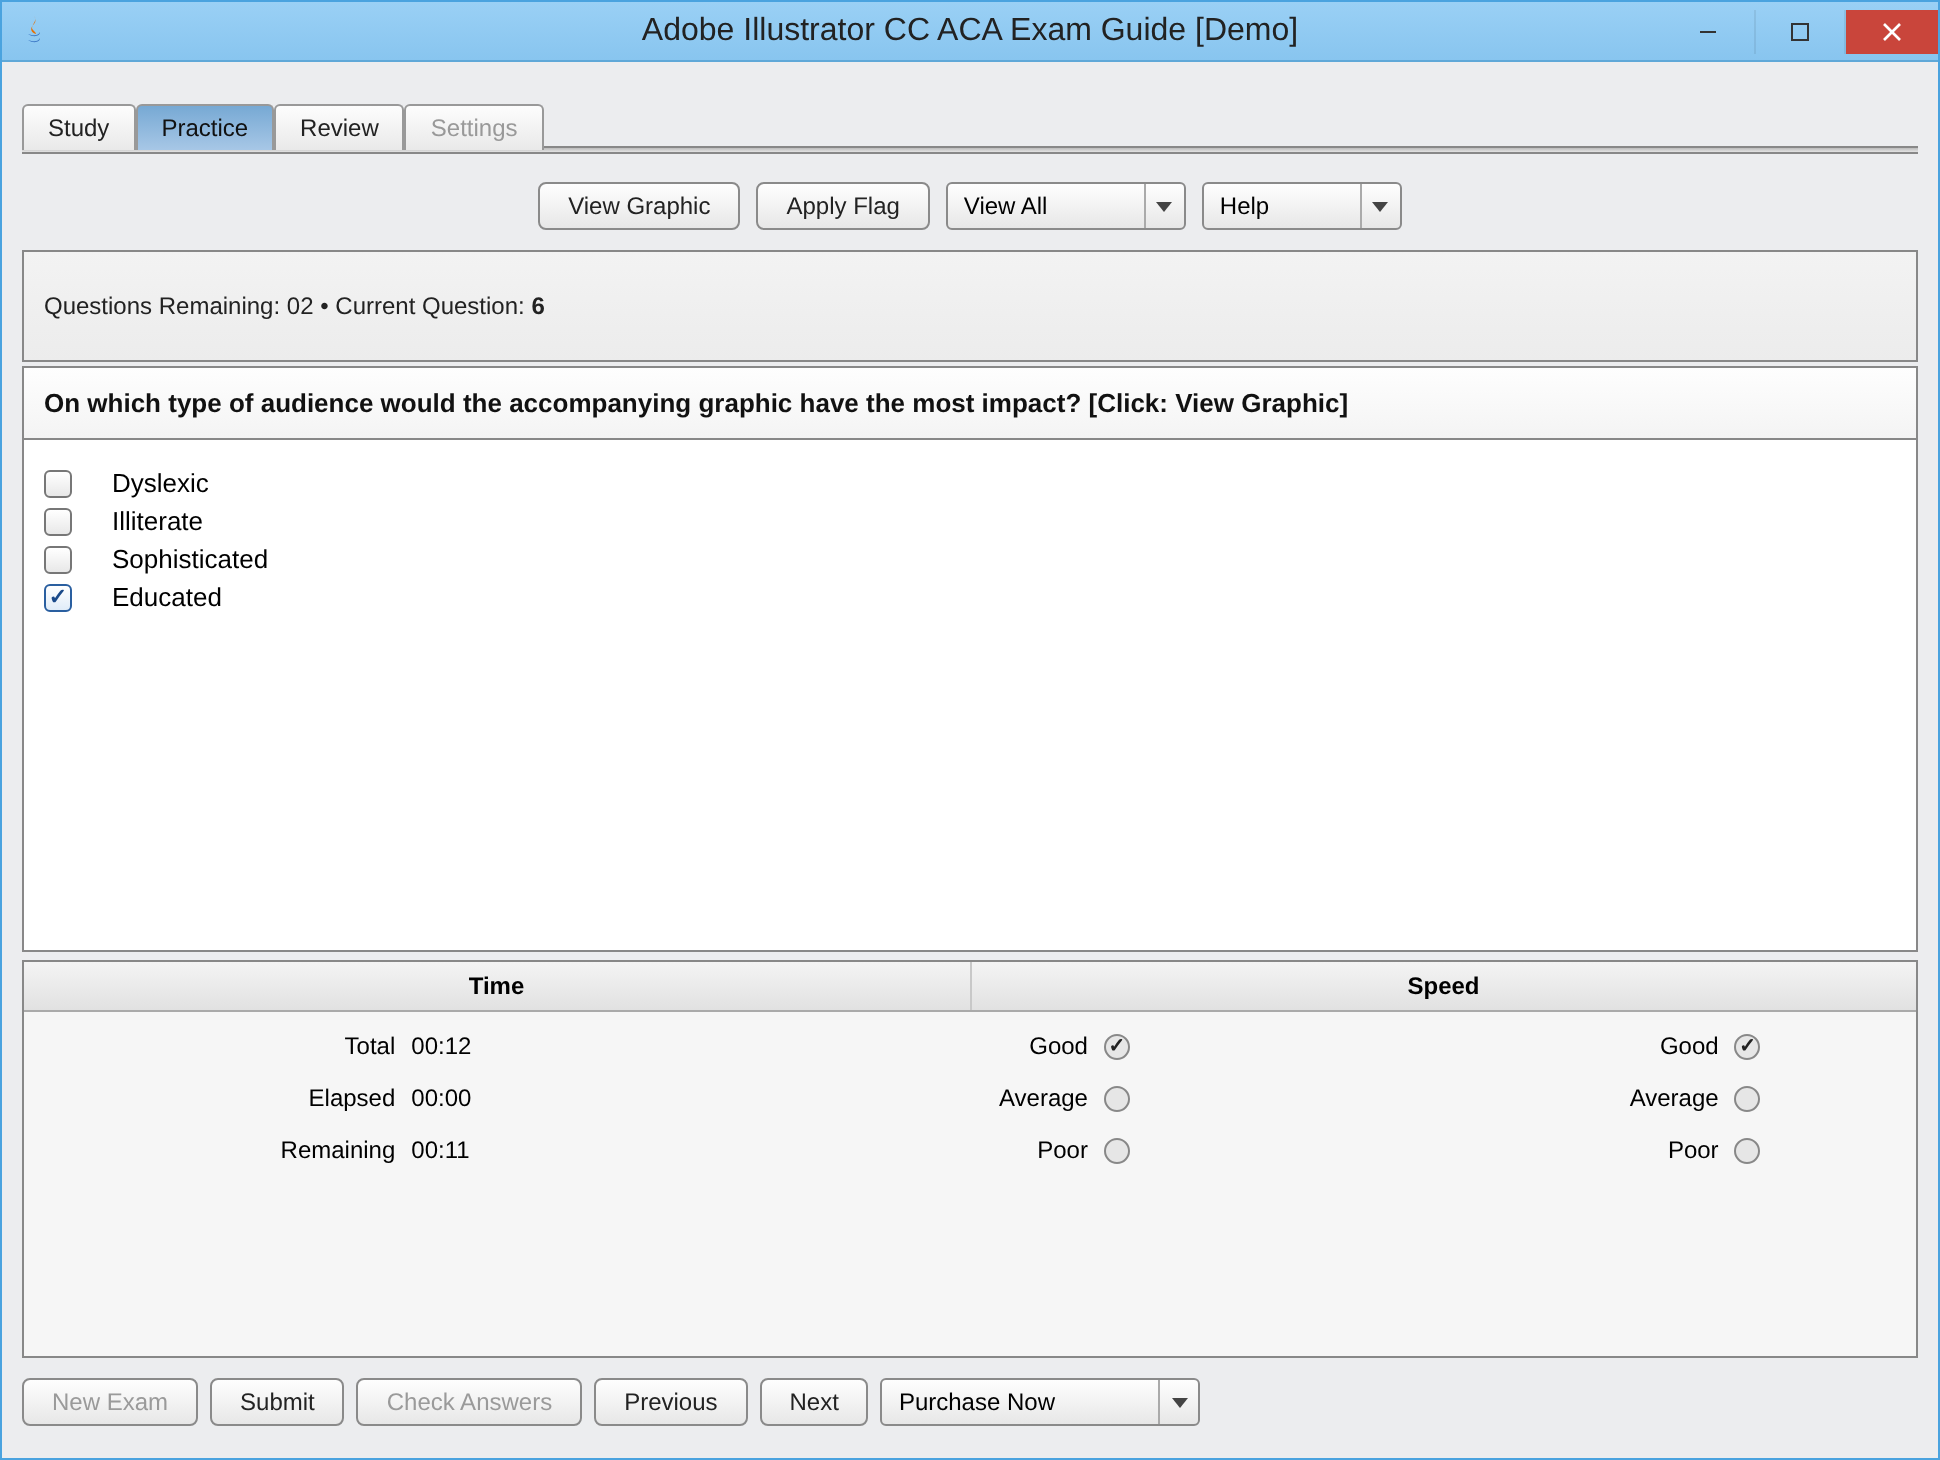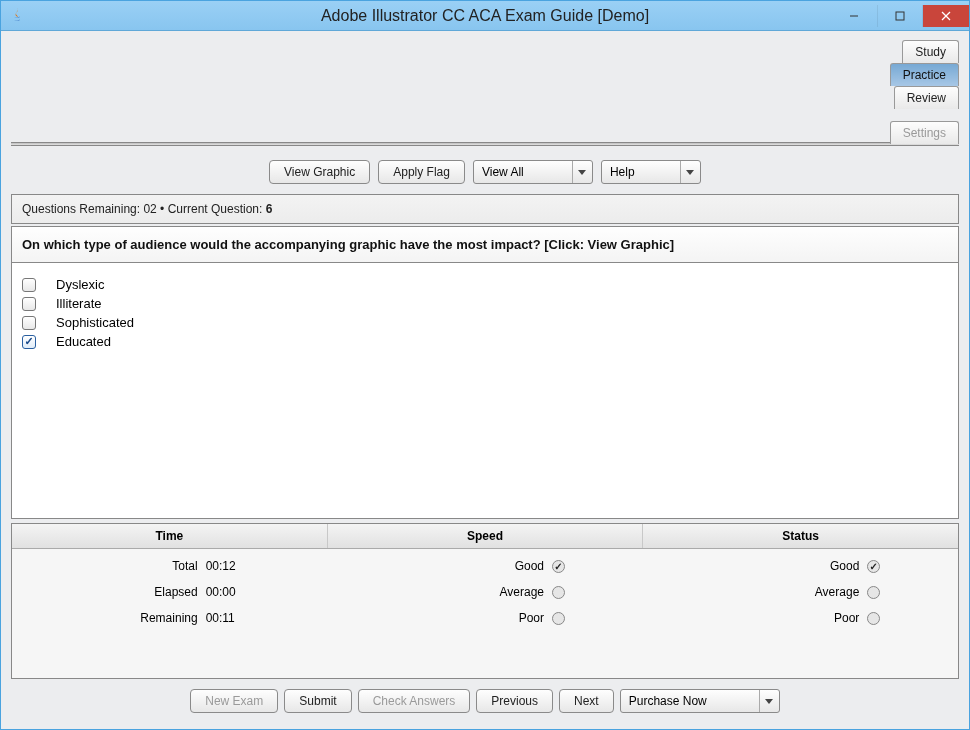--- a/index.html
+++ b/index.html
@@ -68,21 +68,20 @@
   flex: 1;
   background: #ecedef;
   padding: 8px 10px 10px 10px;
   display: flex;
   flex-direction: column;
 }
 .tab-strip {
   display: flex;
   align-items: flex-end;
   position: relative;
-  flex-direction: column;
 }
 .tab {
   border: 1px solid #999;
   border-bottom: none;
   padding: 4px 12px;
   font-size: 12px;
   background: linear-gradient(#fdfdfd, #e9e9e9);
   border-radius: 3px 3px 0 0;
   margin-right: 0px;
   color: #222;
@@ -139,21 +138,21 @@
   align-items: center;
   justify-content: center;
 }
 .combo .arrow span {
   width: 0; height: 0;
   border-left: 4px solid transparent;
   border-right: 4px solid transparent;
   border-top: 5px solid #444;
 }
 .status-line {
-  padding: 7px 10px;
+  padding: 20px 10px;
   font-size: 12px;
   color: #222;
   border: 1px solid #888;
   background: linear-gradient(#f3f3f3,#ececec);
 }
 .status-line b { font-weight: bold; }
 .question-area {
   margin-top: 2px;
   border: 1px solid #888;
   background: #fff;
@@ -254,21 +253,20 @@
   content: "✓";
   font-size: 10px;
   color: #222;
   display: block;
   text-align: center;
   line-height: 11px;
   font-weight: bold;
 }
 .bottom-bar {
   display: flex;
-  justify-content: center;
   gap: 6px;
   padding: 10px 0 6px 0;
 }
 </style>
 </head>
 <body>
 
 <div class="window">
 
   <div class="titlebar">
@@ -359,21 +357,20 @@
           <span class="chk checked"></span>
           <span>Educated</span>
         </div>
       </div>
     </div>
 
     <div class="stats-wrap">
       <div class="stats-header">
         <div>Time</div>
         <div>Speed</div>
-        <div>Status</div>
       </div>
       <div class="stats-body">
         <div class="stats-col">
           <div class="stat-row">
             <span class="stat-label">Total</span>
             <span class="stat-val">00:12</span>
           </div>
           <div class="stat-row">
             <span class="stat-label">Elapsed</span>
             <span class="stat-val">00:00</span>

